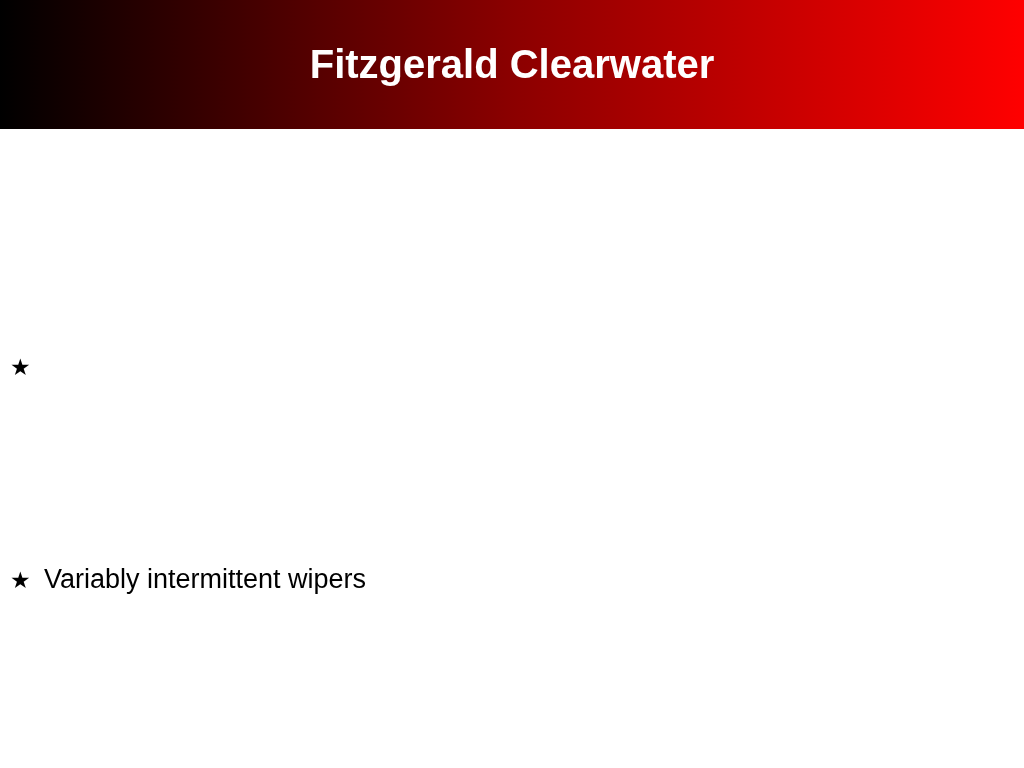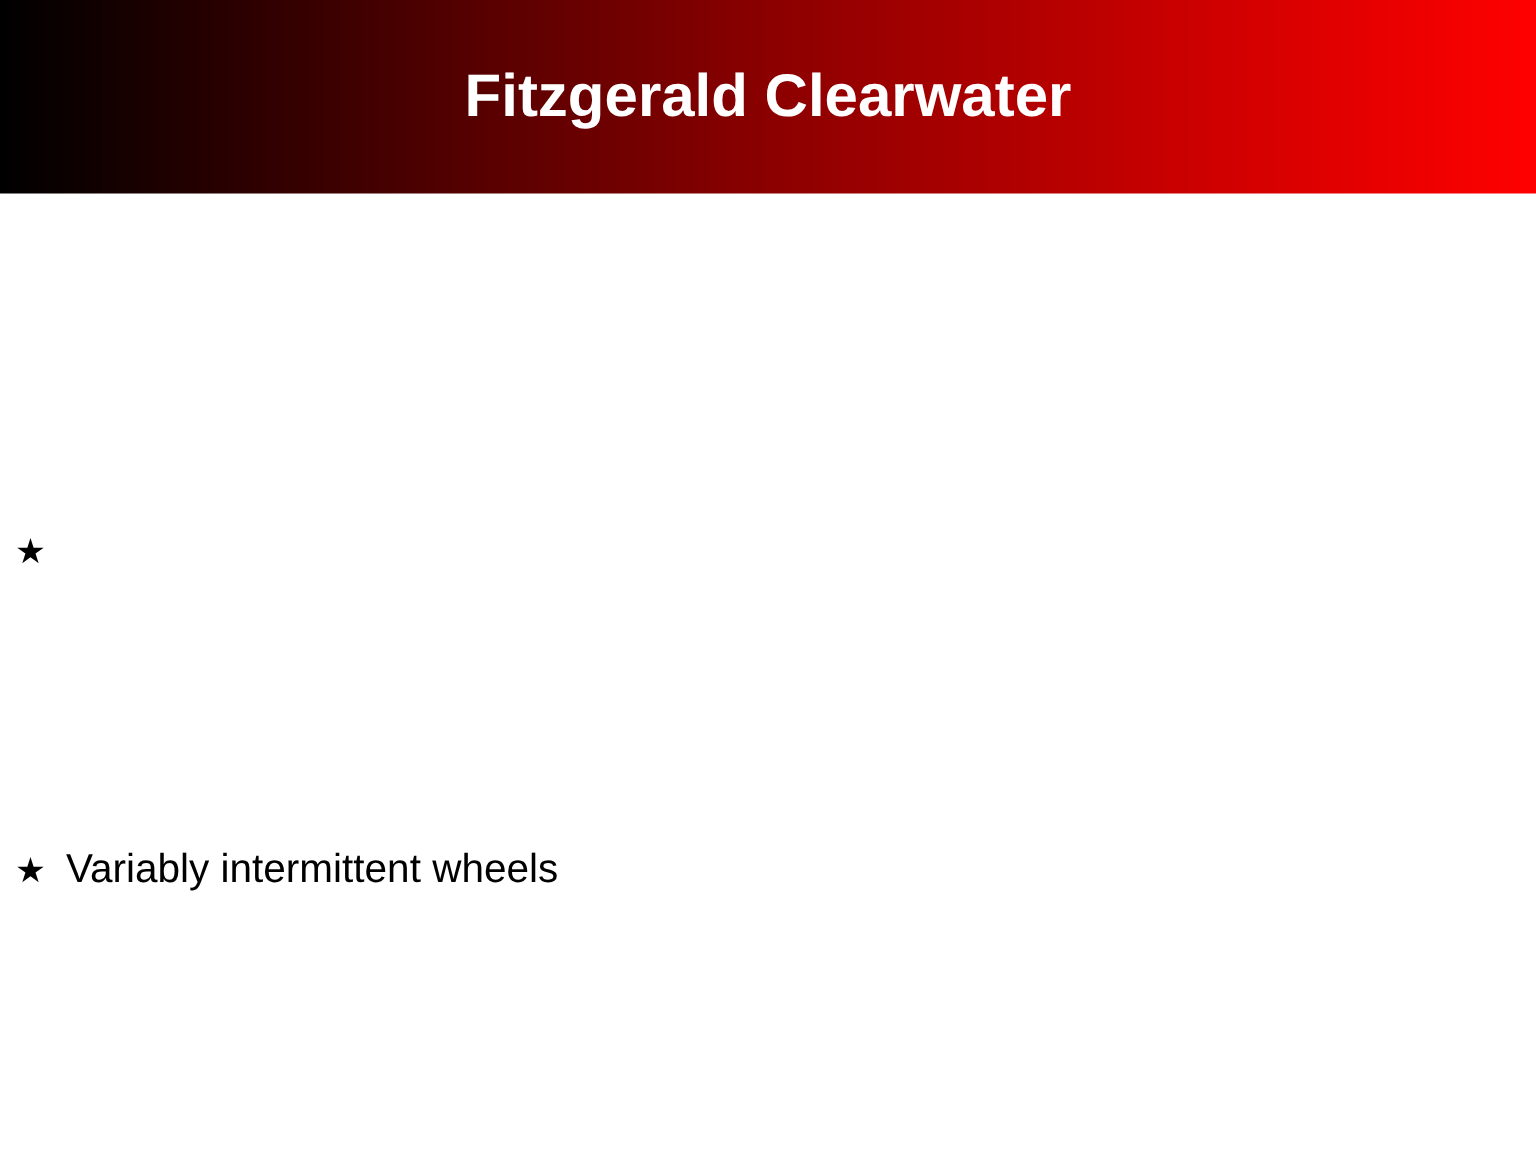--- a/index.html
+++ b/index.html
@@ -99,18 +99,18 @@
   </div>
 
   <ul class="bullet-list">
 
     <li class="bullet-item bullet-item-0">
       <span class="bullet-marker">★</span>
     </li>
 
     <li class="bullet-item bullet-item-1">
       <span class="bullet-marker">★</span>
-      <span class="bullet-text">Variably intermittent wheels</span>
+      <span class="bullet-text">Variably intermittent wipers</span>
     </li>
 
   </ul>
 
 </div>
 
 </body></html>

